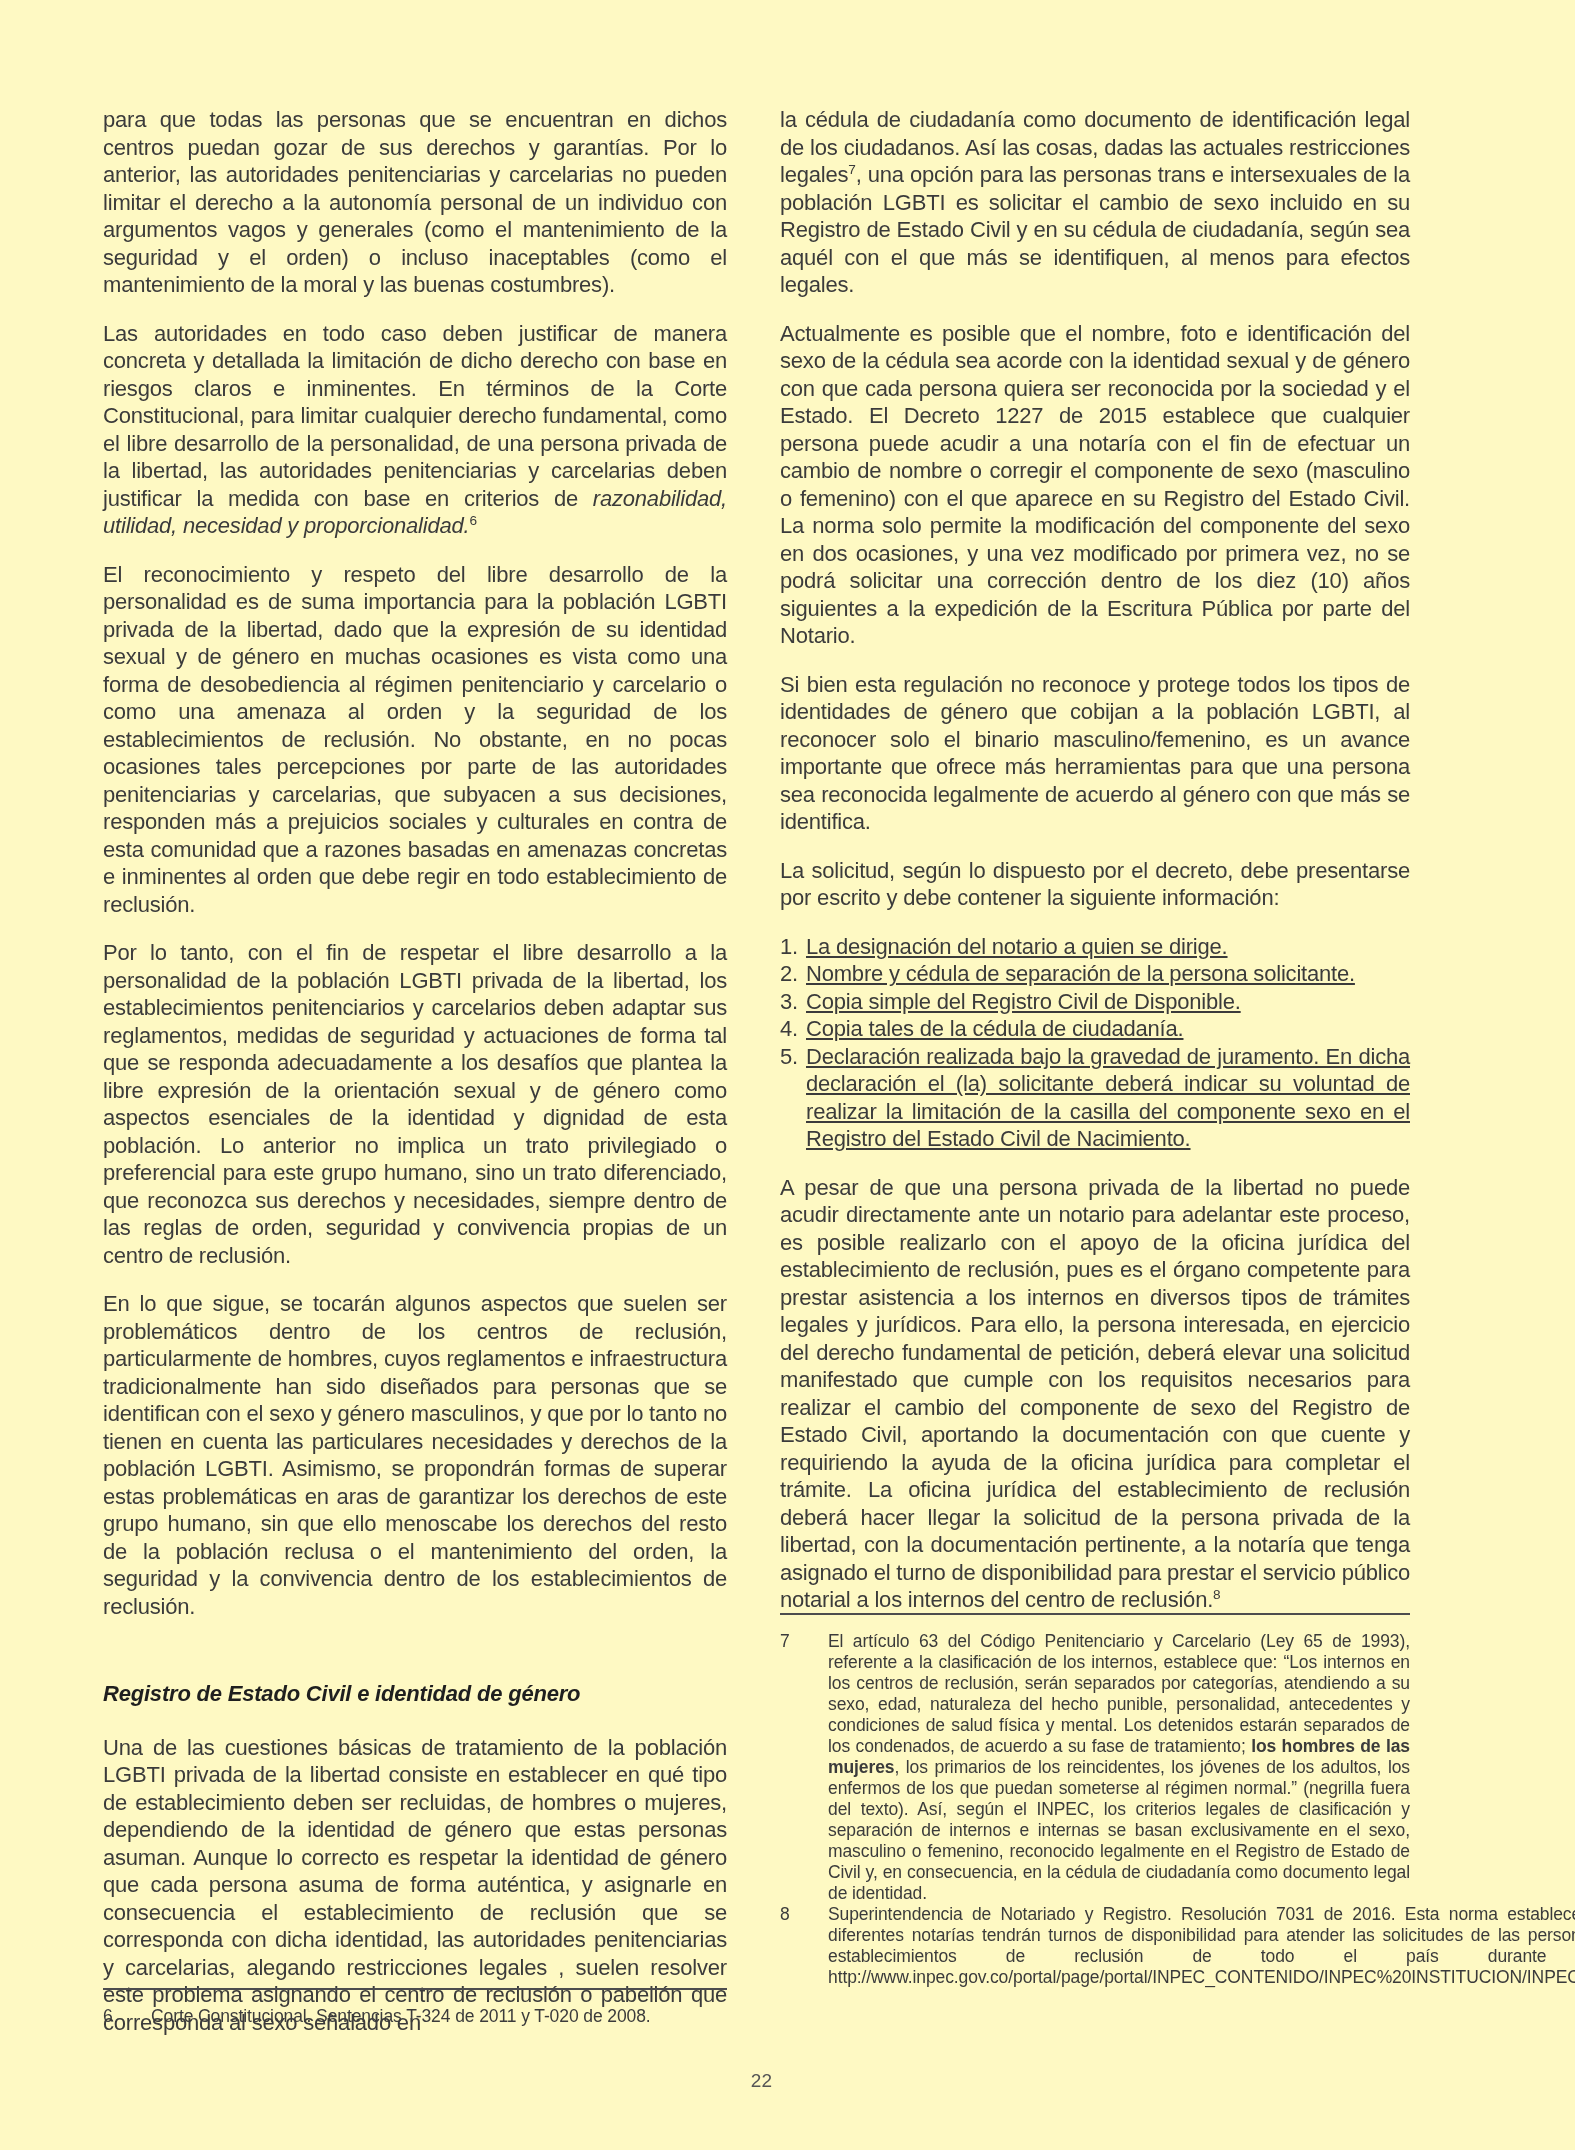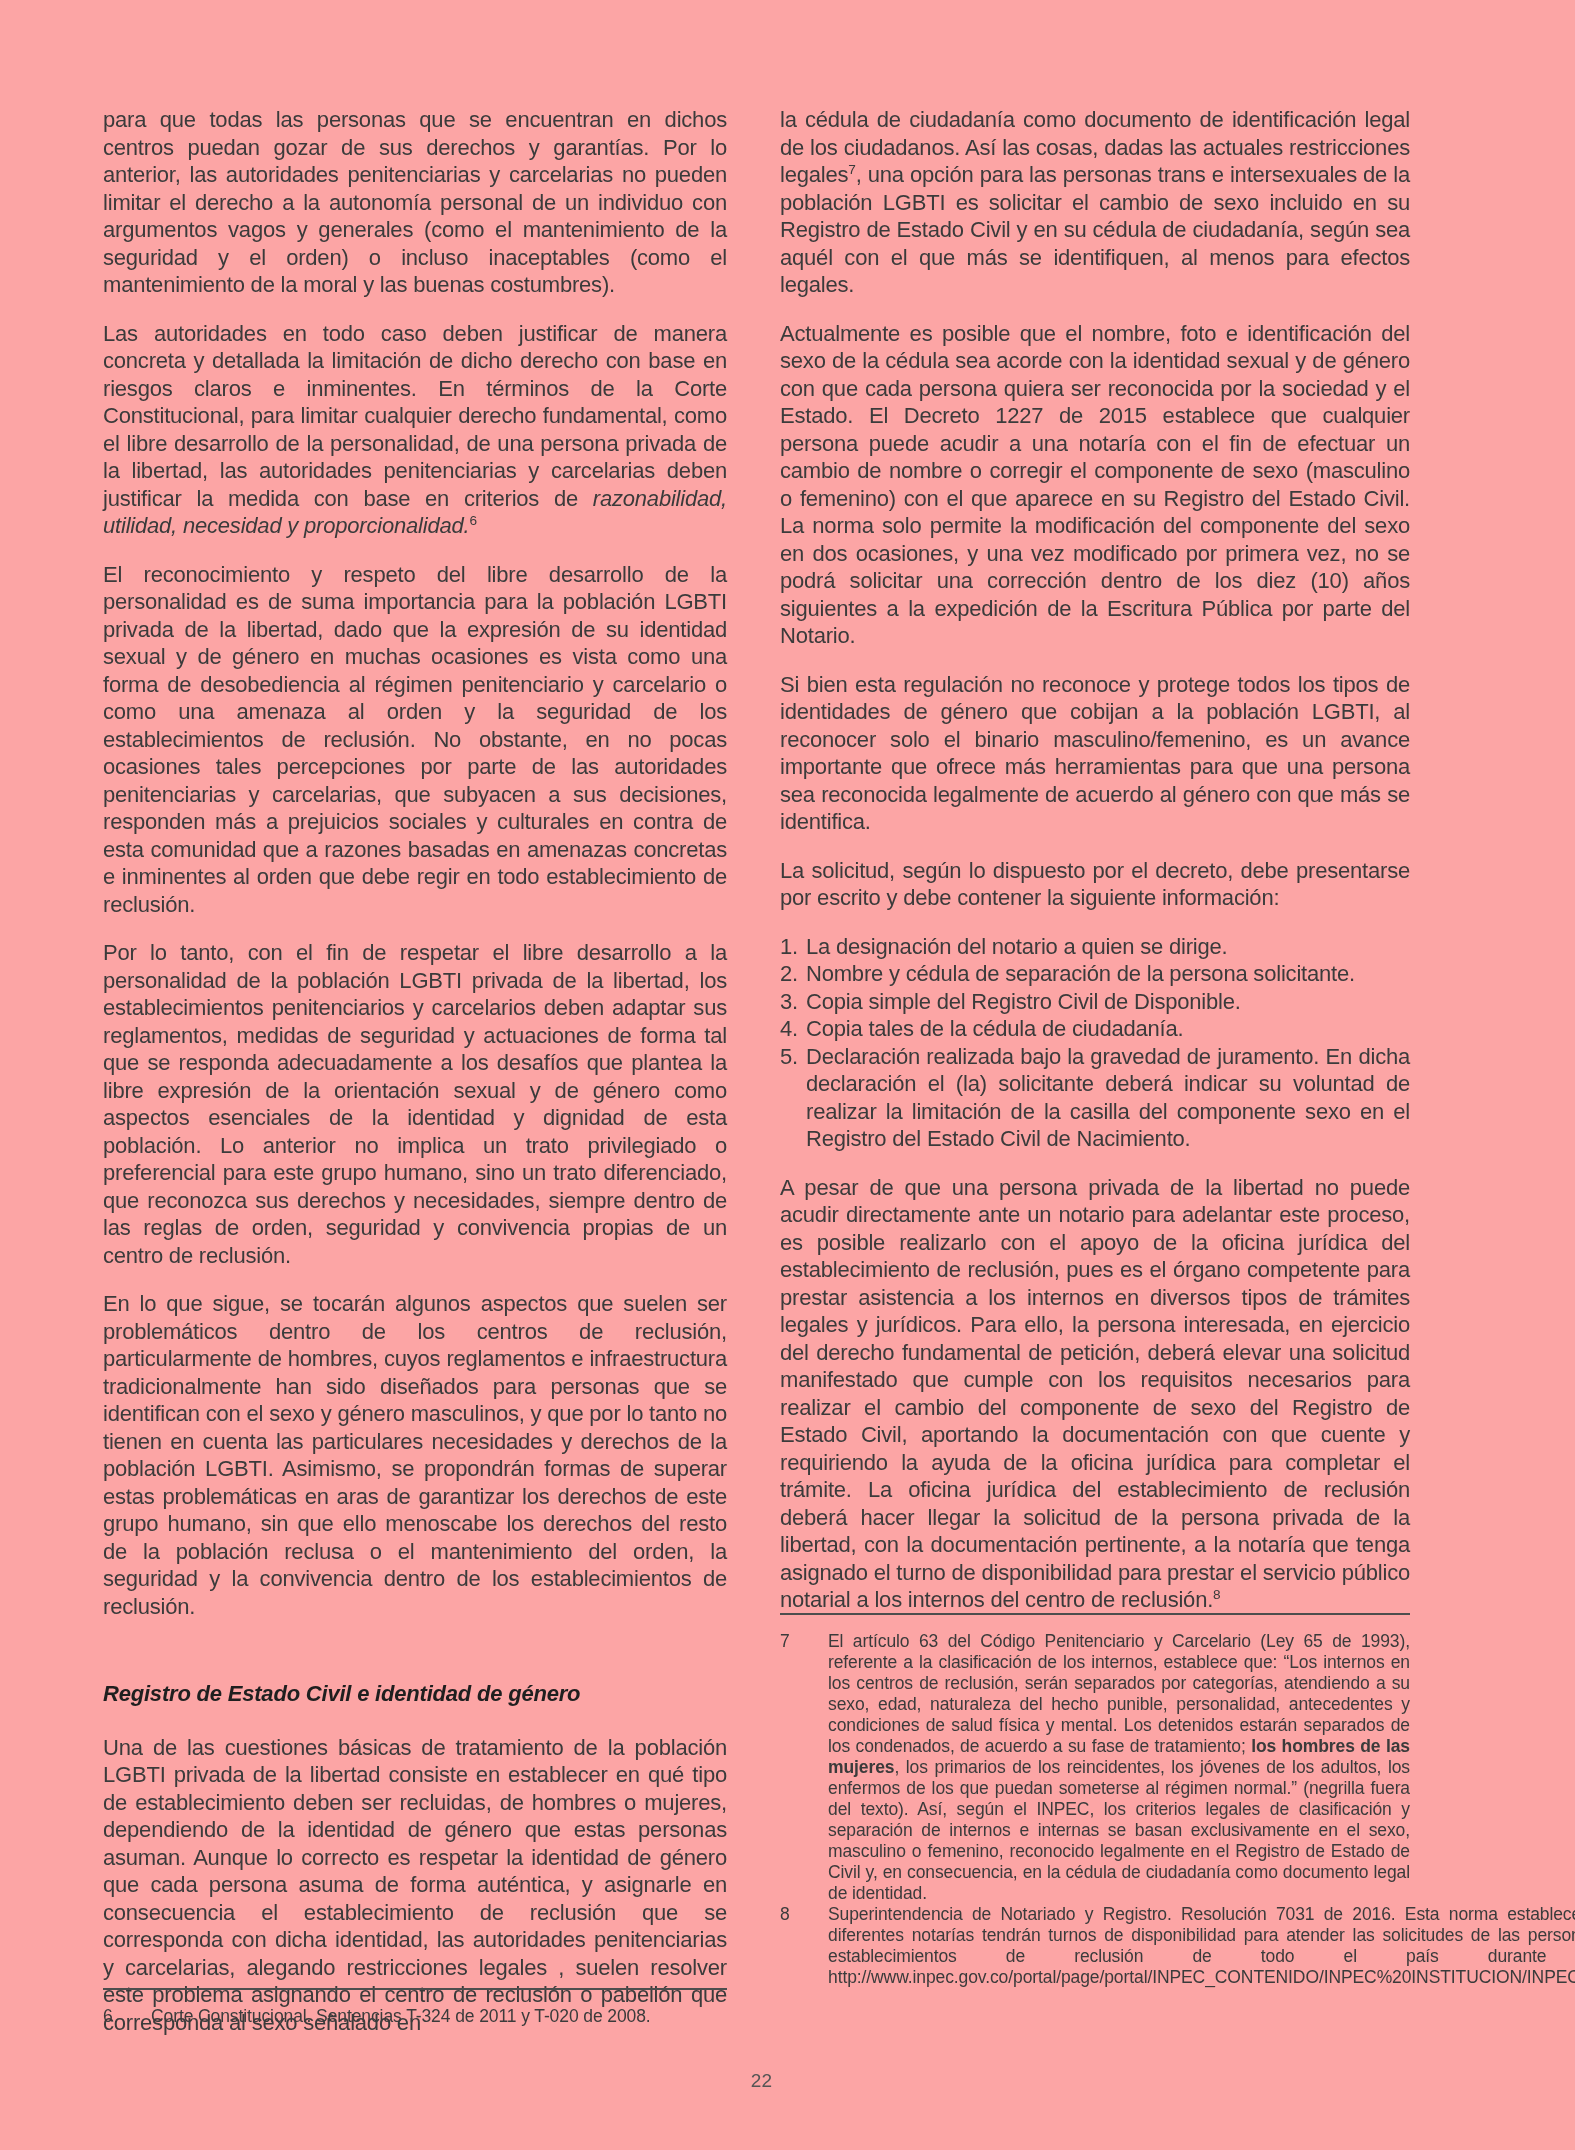--- a/index.html
+++ b/index.html
@@ -4,21 +4,21 @@
 <style>
   html,body{margin:0;padding:0;}
   body{
     background:#cbcbcb;
     font-family:"Liberation Sans", sans-serif;
   }
   .page{
     position:relative;
     width:1575px;
     height:2150px;
-    background:#fca5a5;
+    background:#fef9c3;
     overflow:hidden;
     color:#3b3b3b;
   }
   .col{
     position:absolute;
     top:106px;
     font-size:22px;
     line-height:27.5px;
     letter-spacing:-0.2px;
     color:#3b3b3b;
@@ -37,21 +37,21 @@
     margin:60px 0 26px 0;
   }
 
   .italic{ font-style:italic; }
   .bold{ font-weight:bold; }
   sup{ font-size:0.62em; line-height:0; vertical-align:super; }
 
   .num-list{ margin:0 0 21px 0; }
   .list-item{ display:flex; }
   .li-num{ flex:0 0 26px; }
-  .li-text{ flex:1; text-align:justify; }
+  .li-text{ flex:1; text-align:justify;text-decoration:underline; }
 
   .footnotes{
     position:absolute;
     font-size:17.5px;
     line-height:21px;
     letter-spacing:-0.1px;
     color:#3b3b3b;
   }
   .fn-left{ left:103px; top:1988px; width:624px; }
   .fn-right{ left:780px; top:1613px; width:630px; }

